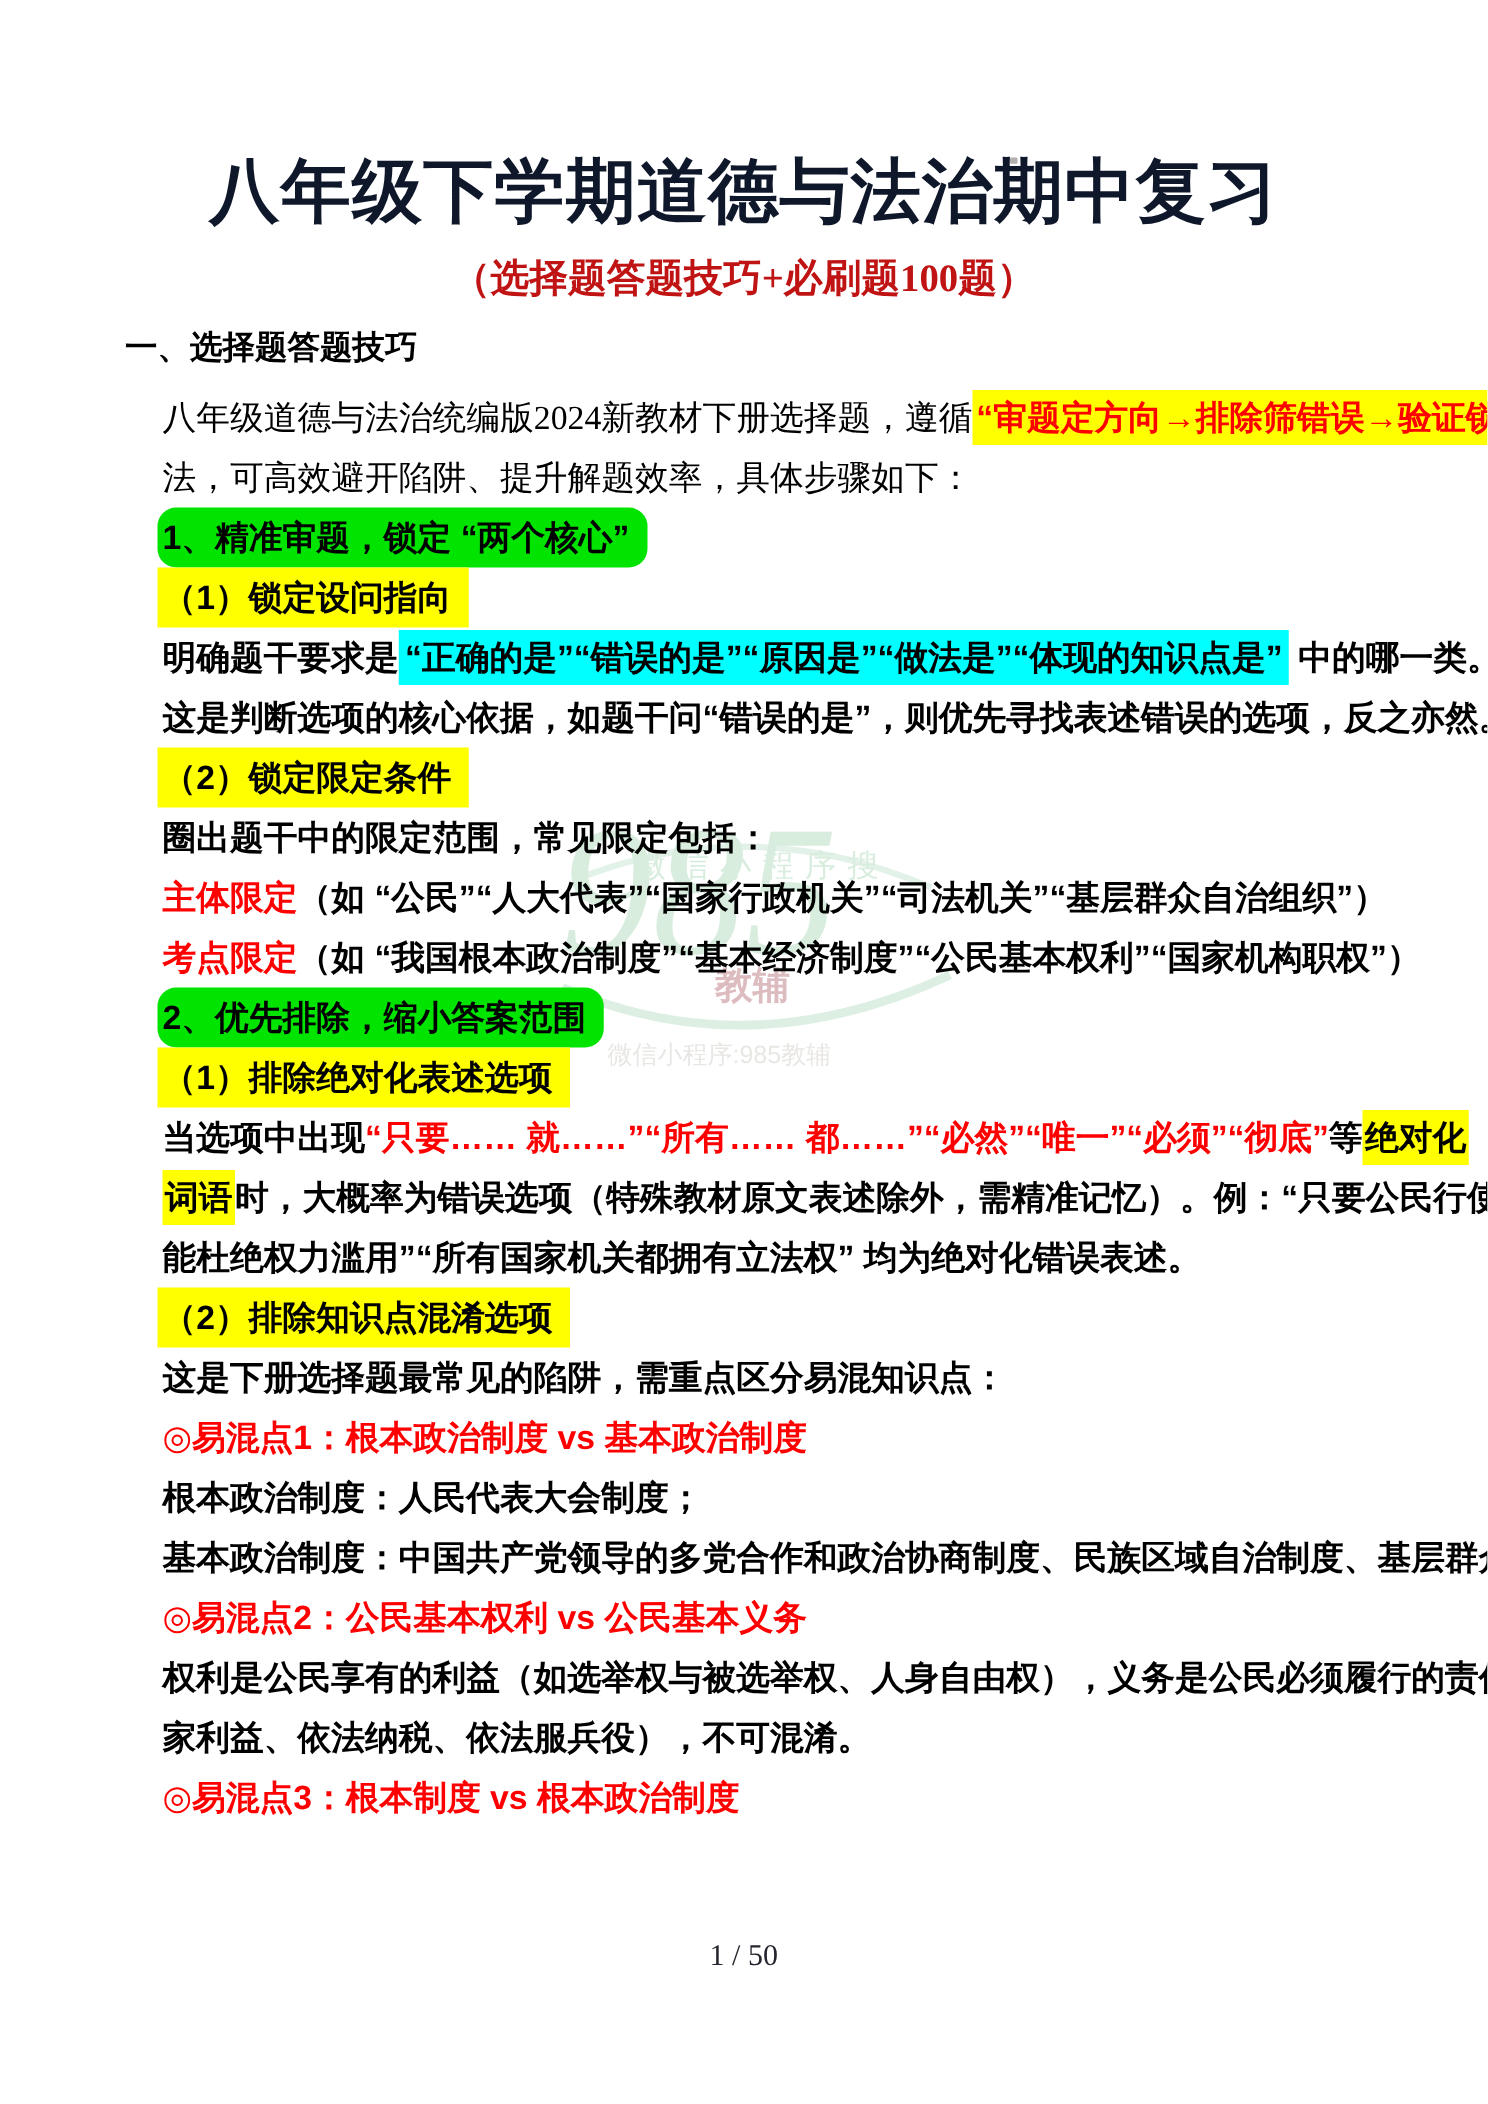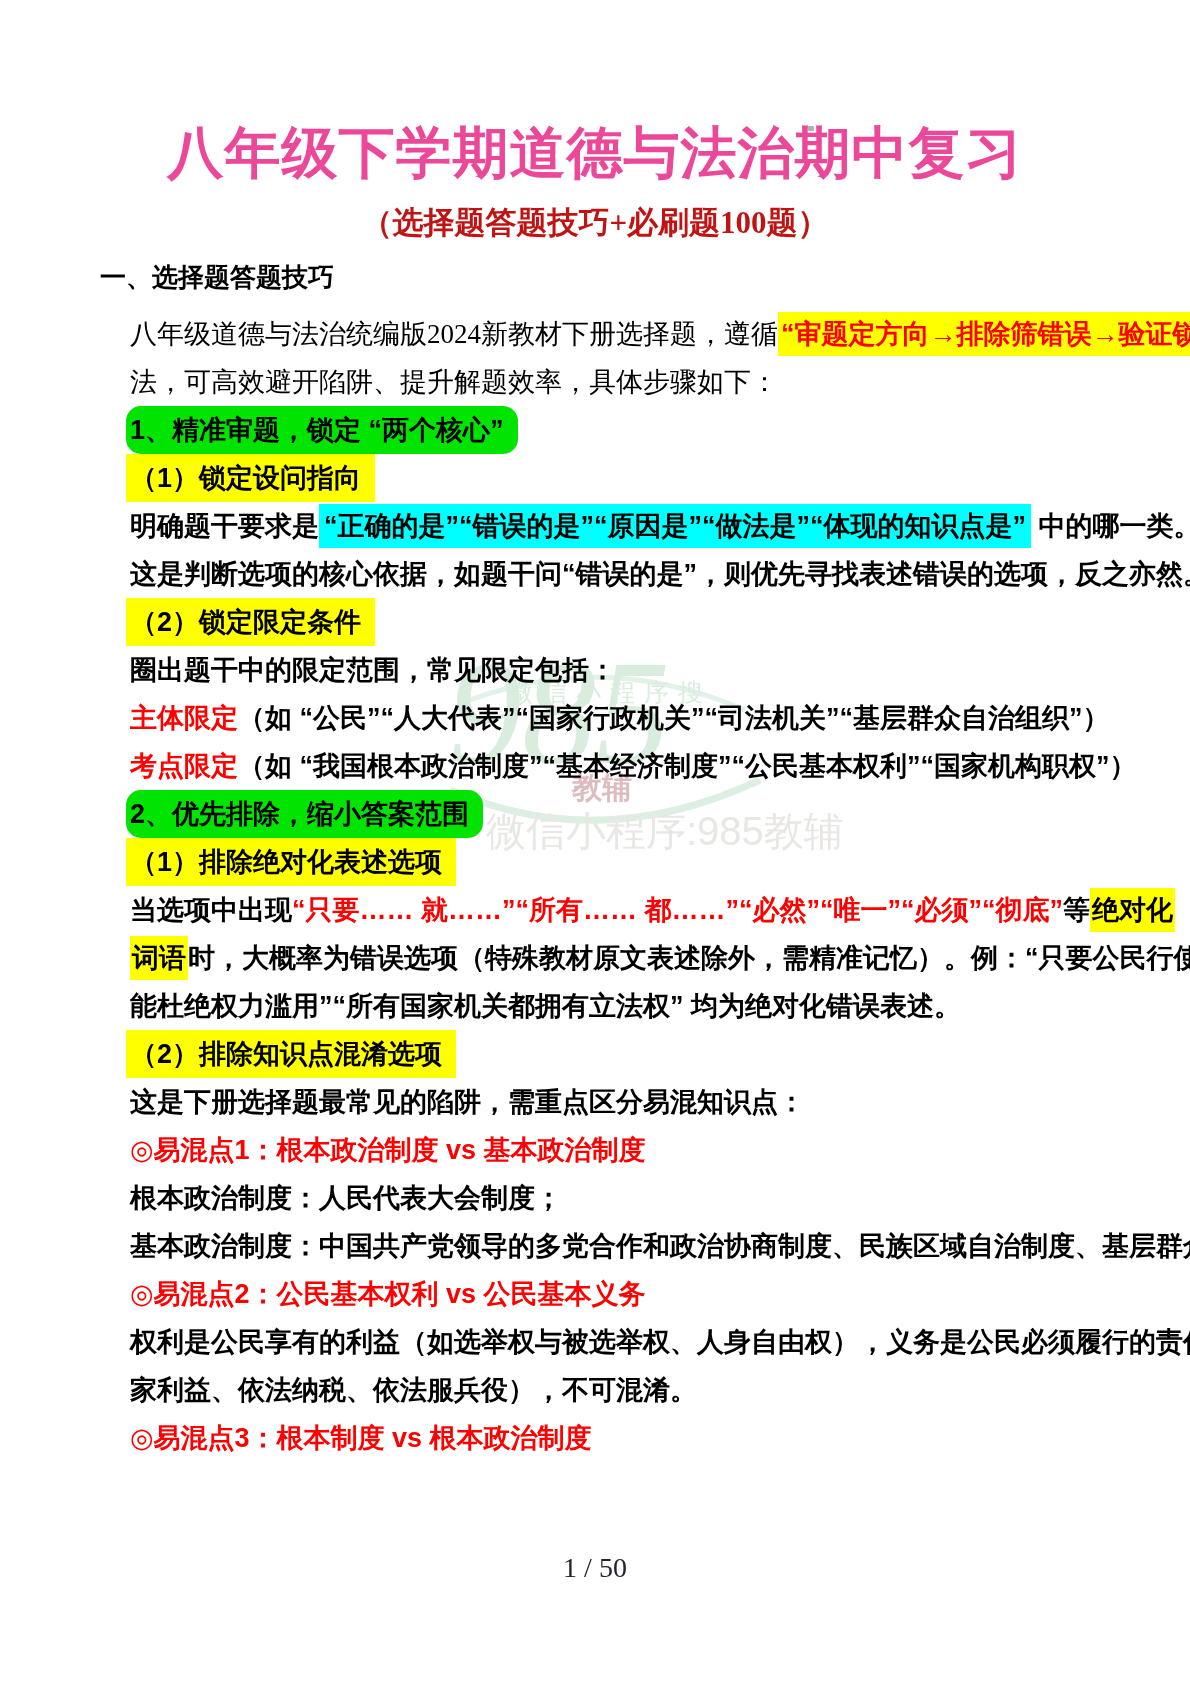--- a/index.html
+++ b/index.html
@@ -26,33 +26,33 @@
     font-family:"Liberation Serif","DejaVu Serif",serif;
     color:var(--watermark-green,#d8edde);
   }
   .wm-badge{
     left:572px;top:768px;
     font-size:30px;font-weight:700;
     color:var(--watermark-pink,#ddbcc0);
   }
   .wm-swoosh{left:440px;top:640px;}
   .wm-wechat{
-    left:486px;top:804px;
-    font-size:40px;
+    left:486px;top:830px;
+    font-size:20px;
     color:var(--watermark-gray,#e9e7e4);
     font-family:"Liberation Sans","DejaVu Sans",sans-serif;
   }
   
   .title{
     position:absolute;z-index:1;
     top:116px;left:0;width:100%;
     text-align:center;
     font-size:56px;font-weight:900;
     letter-spacing:1px;
-    color:#ec4899;
+    color:#0f172a;
     white-space:nowrap;
   }
   .subtitle{
     position:absolute;z-index:1;
     top:202px;left:0;width:100%;
     text-align:center;
     font-size:31px;font-weight:700;
     font-family:"Liberation Serif","DejaVu Serif",serif;
     color:var(--subtitle-red,#c01414);
     white-space:nowrap;
@@ -101,21 +101,21 @@
   .seg-hl-yellow-inline{
     font-weight:700;
     background:var(--highlight-yellow,#ffff00);
     padding:7px 2px;
   }
   
   .footer{
     position:absolute;z-index:1;
     top:1552px;left:0;width:100%;
     text-align:center;
-    font-size:28px;
+    font-size:24px;
     font-family:"Liberation Serif","DejaVu Serif",serif;
     color:#24242e;
   }
   .artifact-dot{
     position:absolute;z-index:1;
     left:808px;top:126px;width:6px;height:5px;
     background:#b2b0ae;border-radius:1px;
   }
 </style>
 </head>

